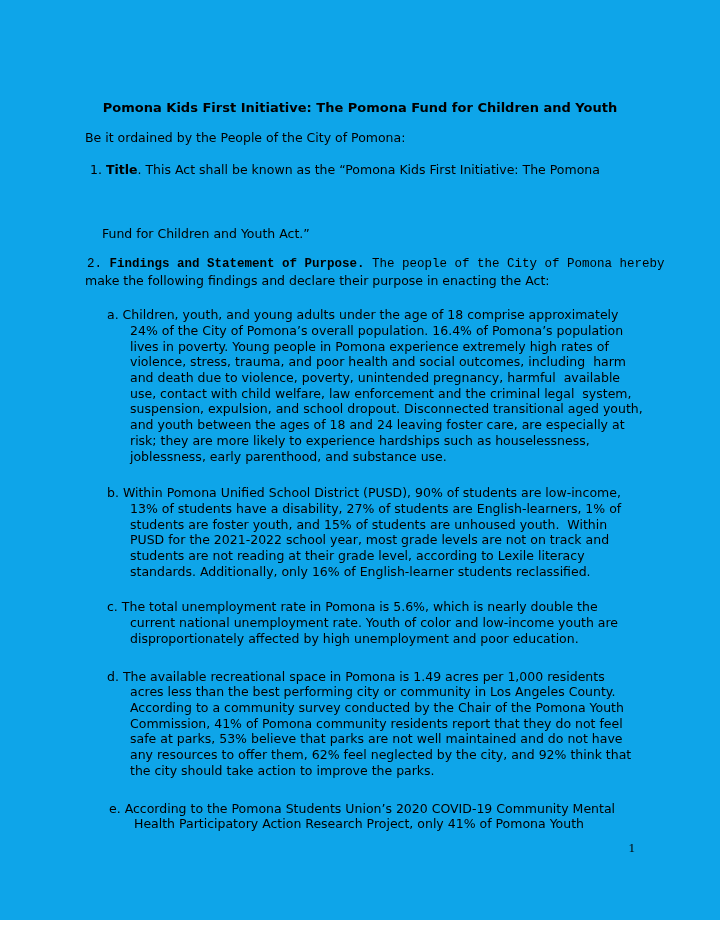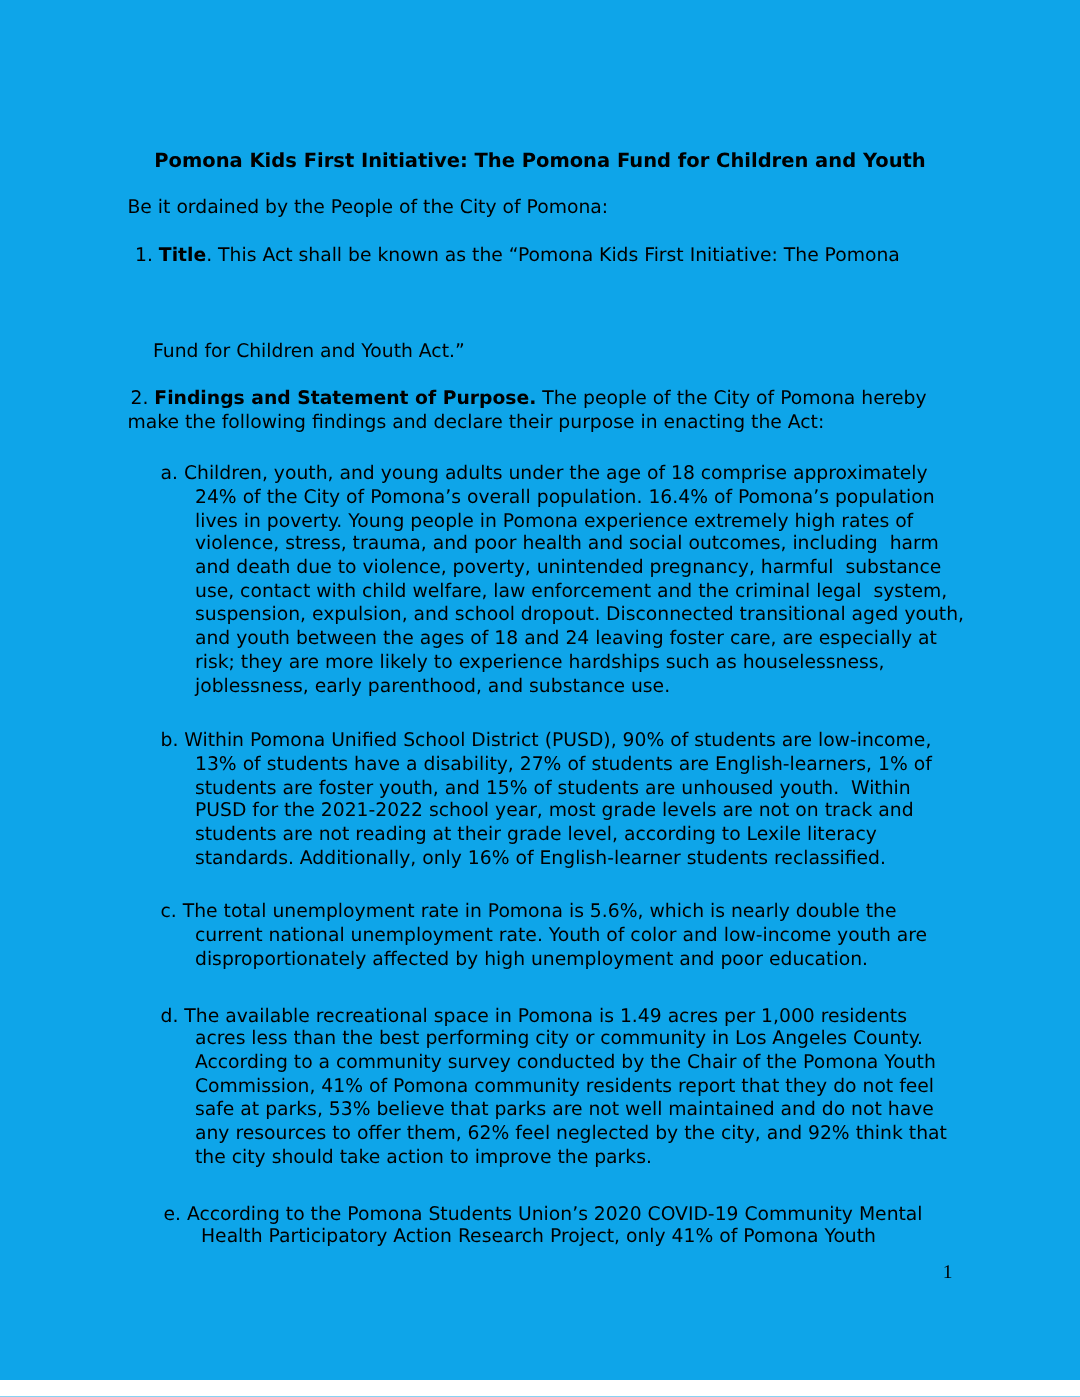--- a/index.html
+++ b/index.html
@@ -23,21 +23,21 @@
     font-size: 13px;
     text-align: center;
     margin-bottom: 14px;
     white-space: pre;
   }
   .preamble { margin-bottom: 17px; }
   .sec { margin-bottom: 15px; }
   .sec1 .l1 { margin-left: 5px; margin-top: 16px; }
   .sec1 .l2 { margin-left: 17px; margin-top: 48px; }
   .sec2 { margin-bottom: 19px; }
-  .sec2 .l1 { margin-left: 2px; }
+  .sec2 .l1 { margin-left: 2px; font-family: Liberation Mono, monospace; }
   .sec2 .l2 { margin-left: 0; }
   .sec b { font-weight: bold; }
   .finding .line { margin-left: 45px; }
   .finding .line:first-child { margin-left: 22px; }
   .finding-a { margin-bottom: 21px; }
   .finding-b { margin-bottom: 20px; }
   .finding-c { margin-bottom: 22px; }
   .finding-d { margin-bottom: 22px; }
   .finding-e { margin-bottom: 8px; }
   .finding-e .line { margin-left: 49px; }
@@ -66,21 +66,21 @@
   <div class="sec sec2">
     <div class="line l1"><span>2. </span><b>Findings and Statement of Purpose.</b><span> The people of the City of Pomona hereby</span></div>
     <div class="line l2">make the following findings and declare their purpose in enacting the Act:</div>
   </div>
 
   <div class="finding finding-a">
     <div class="line">a. Children, youth, and young adults under the age of 18 comprise approximately</div>
     <div class="line">24% of the City of Pomona’s overall population. 16.4% of Pomona’s population</div>
     <div class="line">lives in poverty. Young people in Pomona experience extremely high rates of</div>
     <div class="line">violence, stress, trauma, and poor health and social outcomes, including  harm</div>
-    <div class="line">and death due to violence, poverty, unintended pregnancy, harmful  substance</div>
+    <div class="line">and death due to violence, poverty, unintended pregnancy, harmful  available</div>
     <div class="line">use, contact with child welfare, law enforcement and the criminal legal  system,</div>
     <div class="line">suspension, expulsion, and school dropout. Disconnected transitional aged youth,</div>
     <div class="line">and youth between the ages of 18 and 24 leaving foster care, are especially at</div>
     <div class="line">risk; they are more likely to experience hardships such as houselessness,</div>
     <div class="line">joblessness, early parenthood, and substance use.</div>
   </div>
 
   <div class="finding finding-b">
     <div class="line">b. Within Pomona Unified School District (PUSD), 90% of students are low-income,</div>
     <div class="line">13% of students have a disability, 27% of students are English-learners, 1% of</div>

